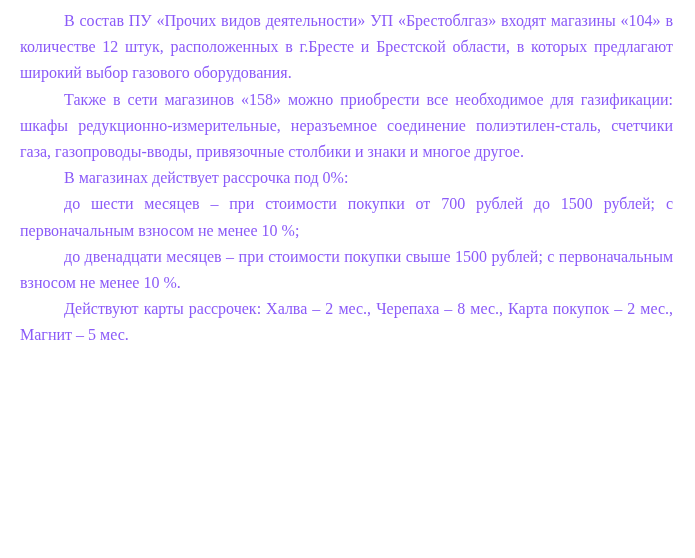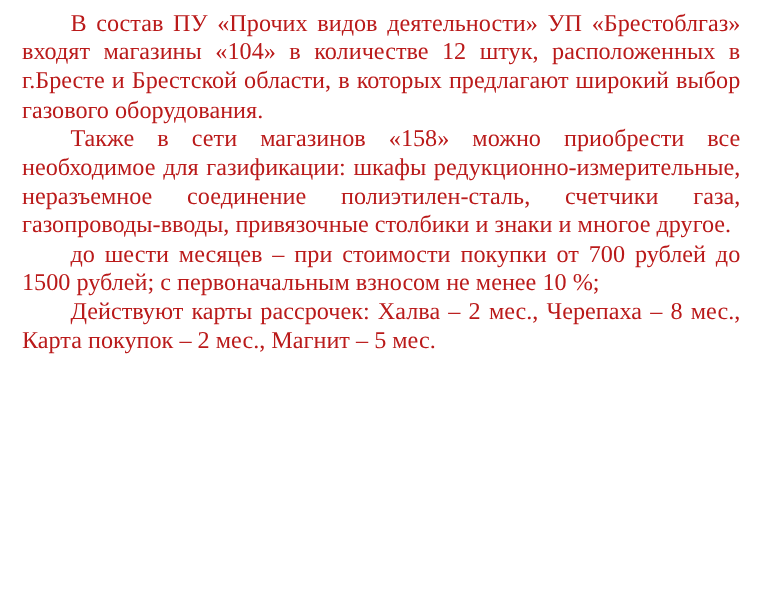--- a/index.html
+++ b/index.html
@@ -16,36 +16,38 @@
   }
   .page {
     width: 695px;
     height: 558px;
     box-sizing: border-box;
     padding: 8px 22px 0 20px;
     position: relative;
   }
   .para {
     margin: 0 0 0 0;
-    font-size: 22px;
+    font-size: 16px;
     line-height: 26.2px;
     text-align: justify;
     text-justify: inter-word;
     text-indent: 44px;
-    color: #b91c1c;
+    color: #8b5cf6;
     hyphens: none;
   }
   
   .page {
     filter: contrast(1.02);
   }
 </style>
 </head>
 <body>
 
 <div class="page">
 
   <p class="para">В состав ПУ «Прочих видов деятельности» УП «Брестоблгаз» входят магазины «104» в количестве 12 штук, расположенных в г.Бресте и Брестской области, в которых предлагают широкий выбор газового оборудования.</p>
   <p class="para">Также в сети магазинов «158» можно приобрести все необходимое для газификации: шкафы редукционно-измерительные, неразъемное соединение полиэтилен-сталь, счетчики газа, газопроводы-вводы, привязочные столбики и знаки и многое другое.</p>
+  <p class="para">В магазинах действует рассрочка под 0%:</p>
   <p class="para">до шести месяцев – при стоимости покупки от 700 рублей до 1500 рублей; с первоначальным взносом не менее 10 %;</p>
+  <p class="para">до двенадцати месяцев – при стоимости покупки свыше 1500 рублей; с первоначальным взносом не менее 10 %.</p>
   <p class="para">Действуют карты рассрочек: Халва – 2 мес., Черепаха – 8 мес., Карта покупок – 2 мес., Магнит – 5 мес.</p>
 
 </div>
 
 </body></html>

